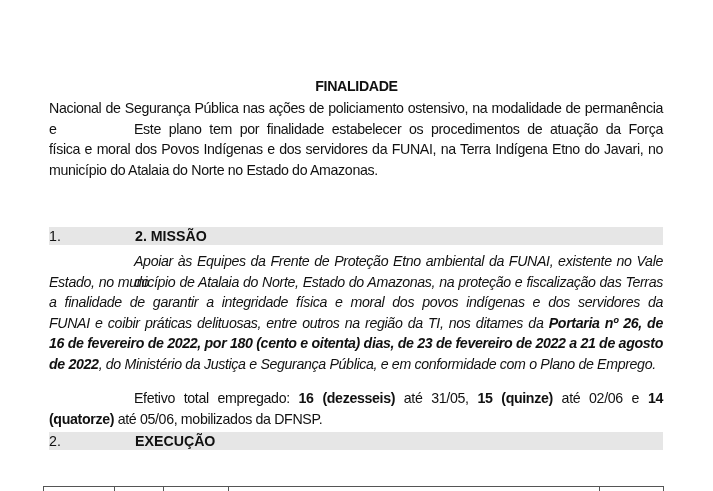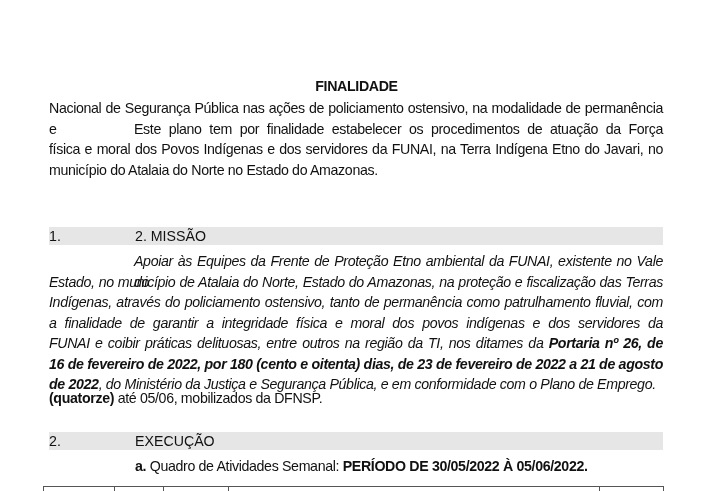--- a/index.html
+++ b/index.html
@@ -7,21 +7,21 @@
          font-family:"Liberation Sans Narrow","Liberation Sans", sans-serif; color:#111; }
   .page { position:absolute; left:0; top:0; width:713px; height:491px;margin-top:24px; }
   .t { position:absolute; font-size:14.2px; line-height:20.5px; letter-spacing:-0.35px; white-space:nowrap; }
   .just { position:absolute; left:49px; width:614px; font-size:14.2px; line-height:20.5px; letter-spacing:-0.35px; text-align:justify; }
   .just .ln { display:block; text-align:justify; text-align-last:justify; height:20.5px; white-space:normal; }
   .just .ln.last { text-align-last:left; }
   b { font-weight:bold; }
   .title { left:0; width:713px; text-align:center; top:52px; font-weight:bold; }
   .band { position:absolute; left:49px; width:614px; height:18px; background:#e6e6e6; }
   .band .num { position:absolute; left:0; top:-1px; font-size:14.2px; line-height:20px; }
-  .band .lbl { position:absolute; top:-1px; font-size:14.2px; line-height:20px; font-weight:normal; }
+  .band .lbl { position:absolute; top:-1px; font-size:14.2px; line-height:20px; font-weight:bold; }
   table.sched { position:absolute; left:43px; top:462px; border-collapse:collapse; width:621px; }
   table.sched td { border:1.5px solid #555; height:40px; vertical-align:middle; font-weight:bold; font-size:13px; letter-spacing:-0.3px; padding:0 2px; }
   .c { text-align:center; }
 </style>
 </head>
 <body>
 
 <div class="page">
 
   <div class="t title">FINALIDADE</div>
@@ -34,37 +34,36 @@
   </div>
 
   <div class="band" style="top:203px;">
     <span class="num">1.</span>
     <span class="lbl" style="left:86px;">2. MISSÃO</span>
   </div>
 
   <div class="just" style="top:227px;font-style:italic;">
     <span class="ln" style="padding-left:85px;">Apoiar às Equipes da Frente de Proteção Etno ambiental da FUNAI, existente no Vale do</span>
     <span class="ln">Estado, no município de Atalaia do Norte, Estado do Amazonas, na proteção e fiscalização das Terras</span>
-    <span class="ln">Indígenas, através do policiamento ostensivo, tanto de permanência como patrulhamento fluvial, com</span>
     <span class="ln">a finalidade de garantir a integridade física e moral dos povos indígenas e dos servidores da</span>
     <span class="ln"><span>FUNAI e coibir práticas delituosas, entre outros na região da TI, nos ditames da </span><b>Portaria nº 26, de</b></span>
     <span class="ln"><b>16 de fevereiro de 2022, por 180 (cento e oitenta) dias, de 23 de fevereiro de 2022 a 21 de  agosto</b></span>
     <span class="ln last"><b>de 2022</b><span>, do Ministério da Justiça e Segurança Pública, e em conformidade com o Plano de Emprego.</span></span>
   </div>
 
   <div class="just" style="top:364px;">
+    <span class="ln" style="padding-left:85px;"><span>Efetivo total empregado: </span><b>16 (dezesseis)</b><span> até 31/05, </span><b>15 (quinze)</b><span> até 02/06 e </span><b>14</b></span>
     <span class="ln last"><b>(quatorze)</b><span> até 05/06, mobilizados da DFNSP.</span></span>
   </div>
 
   <div class="band" style="top:408px;">
     <span class="num">2.</span>
     <span class="lbl" style="left:86px;">EXECUÇÃO</span>
   </div>
 
-  <div class="t" style="left:135px; top:432px;"><b>a.</b><span> Quadro de Atividades Semanal: </span><b>PERÍODO DE 30/05/2022 À 05/06/2022.</b></div>
 
   <table class="sched">
     <tbody>
         <tr>
       <td class="c" style="width:66px; padding-top:14px;">DATA</td>
       <td class="c" style="width:44px; padding-top:14px;">INÍCIO</td>
       <td class="c" style="width:60px; padding-top:14px;">TÉRMINO</td>
       <td style="font-size:15px; padding-top:16px;">MISSÃO</td>
       <td class="c" style="width:52px; line-height:14px; padding-top:4px; white-space:normal;">ÓRGÃO APOIADO</td>
     </tr>

